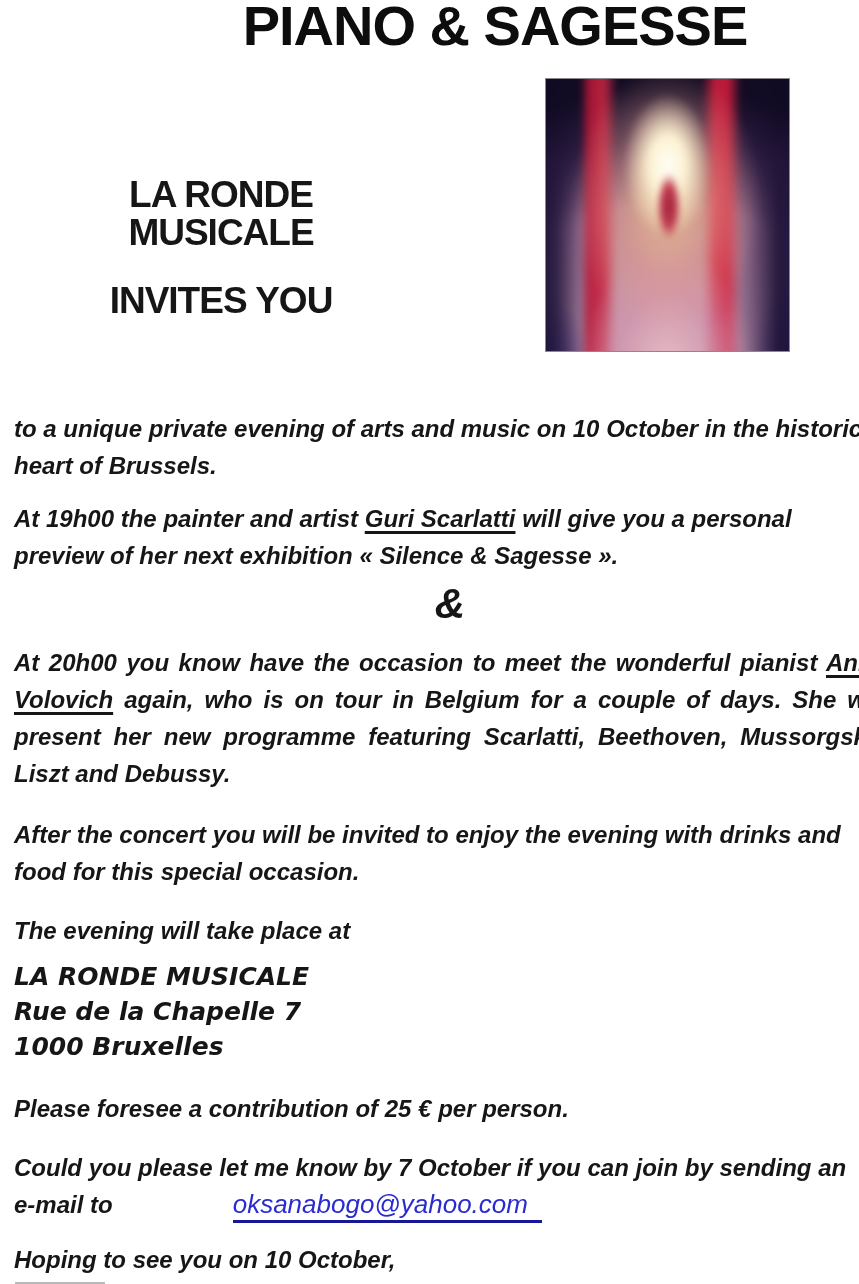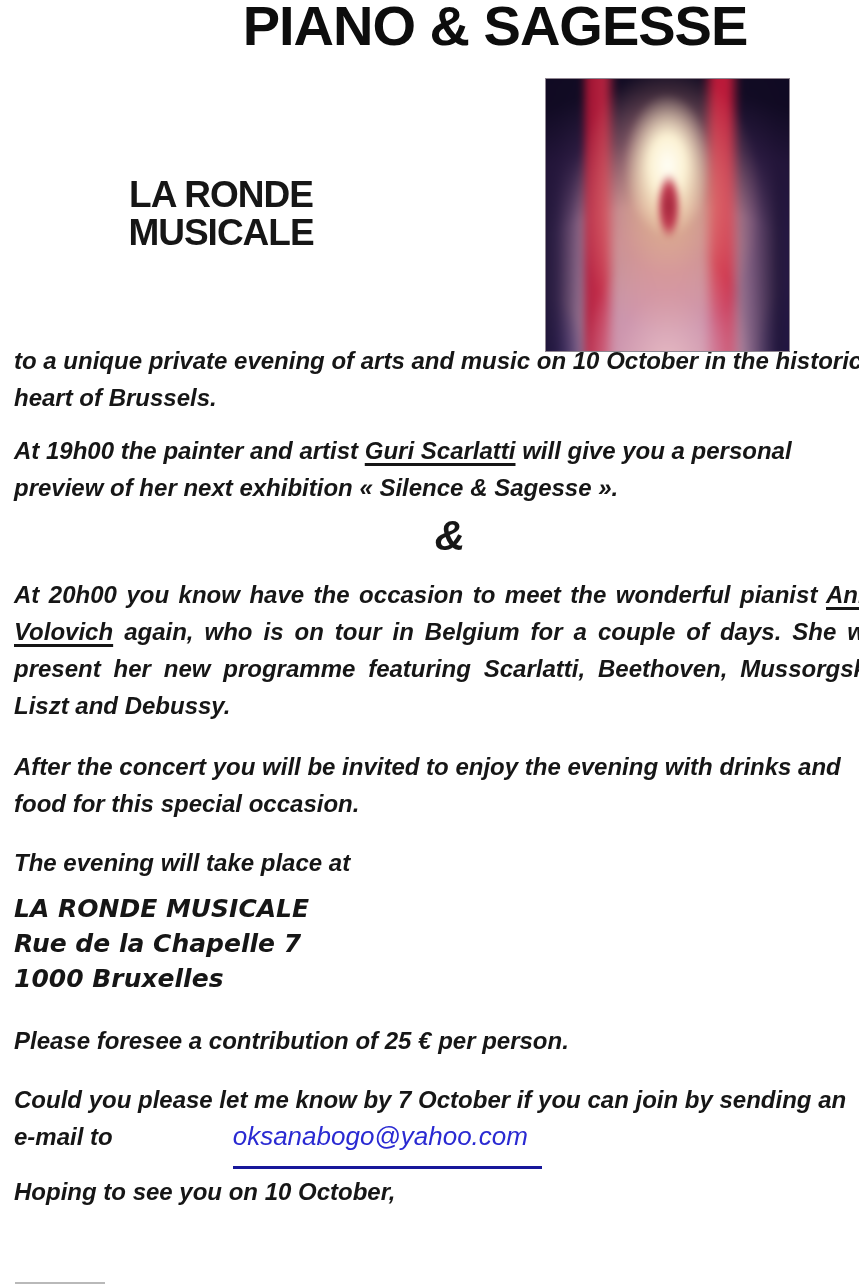--- a/index.html
+++ b/index.html
@@ -64,21 +64,21 @@
   }
 
   .p-contribution { margin-top:26px; }
   .p-rsvp { margin-top:22px; }
   .rsvp-email-line { margin-top:0; }
   .email-spacer { display:inline-block; width:120px; }
   .email-link {
     font-family:"Liberation Sans", sans-serif;
     font-weight:normal; font-style:italic; font-size:26px;
     color:#2a2ad2; text-decoration:none;
-    border-bottom:3px solid #17179a; padding-right:14px; padding-bottom:15px;
+    border-bottom:3px solid #17179a; padding-right:14px; padding-bottom:1px;
   }
   .p-closing { margin-top:18px; }
 
   .bottom-partial-line {
     position:absolute; left:15px; bottom:0px; width:90px; height:2px; background:#b9b9b9;
   }
 </style>
 </head>
 <body>
 
@@ -87,20 +87,21 @@
   <h1 class="doc-title">PIANO &amp; SAGESSE</h1>
 
   <div class="painting">
     <div class="painting-layers"></div>
   </div>
 
   <div class="content">
 
     <div class="invite-header">
       <div class="invite-line1">LA RONDE MUSICALE</div>
+      <div class="invite-line2">INVITES YOU</div>
     </div>
 
     <p class="body-text p-intro">to a unique private evening of arts and music on 10 October in the historic heart of Brussels.</p>
 
     <p class="body-text p-artist"><span>At 19h00 the painter and artist </span><span class="u-name">Guri Scarlatti</span><span> will give you a personal preview of her next exhibition « Silence &amp; Sagesse ».</span></p>
 
     <div class="amp-divider">&amp;</div>
 
     <p class="body-text p-pianist"><span>At 20h00 you know have the occasion to meet the wonderful pianist </span><span class="u-name">Anna Volovich</span><span> again, who is on tour in Belgium for a couple of days. She will present her new programme featuring Scarlatti, Beethoven, Mussorgsky, Liszt and Debussy.</span></p>
 

